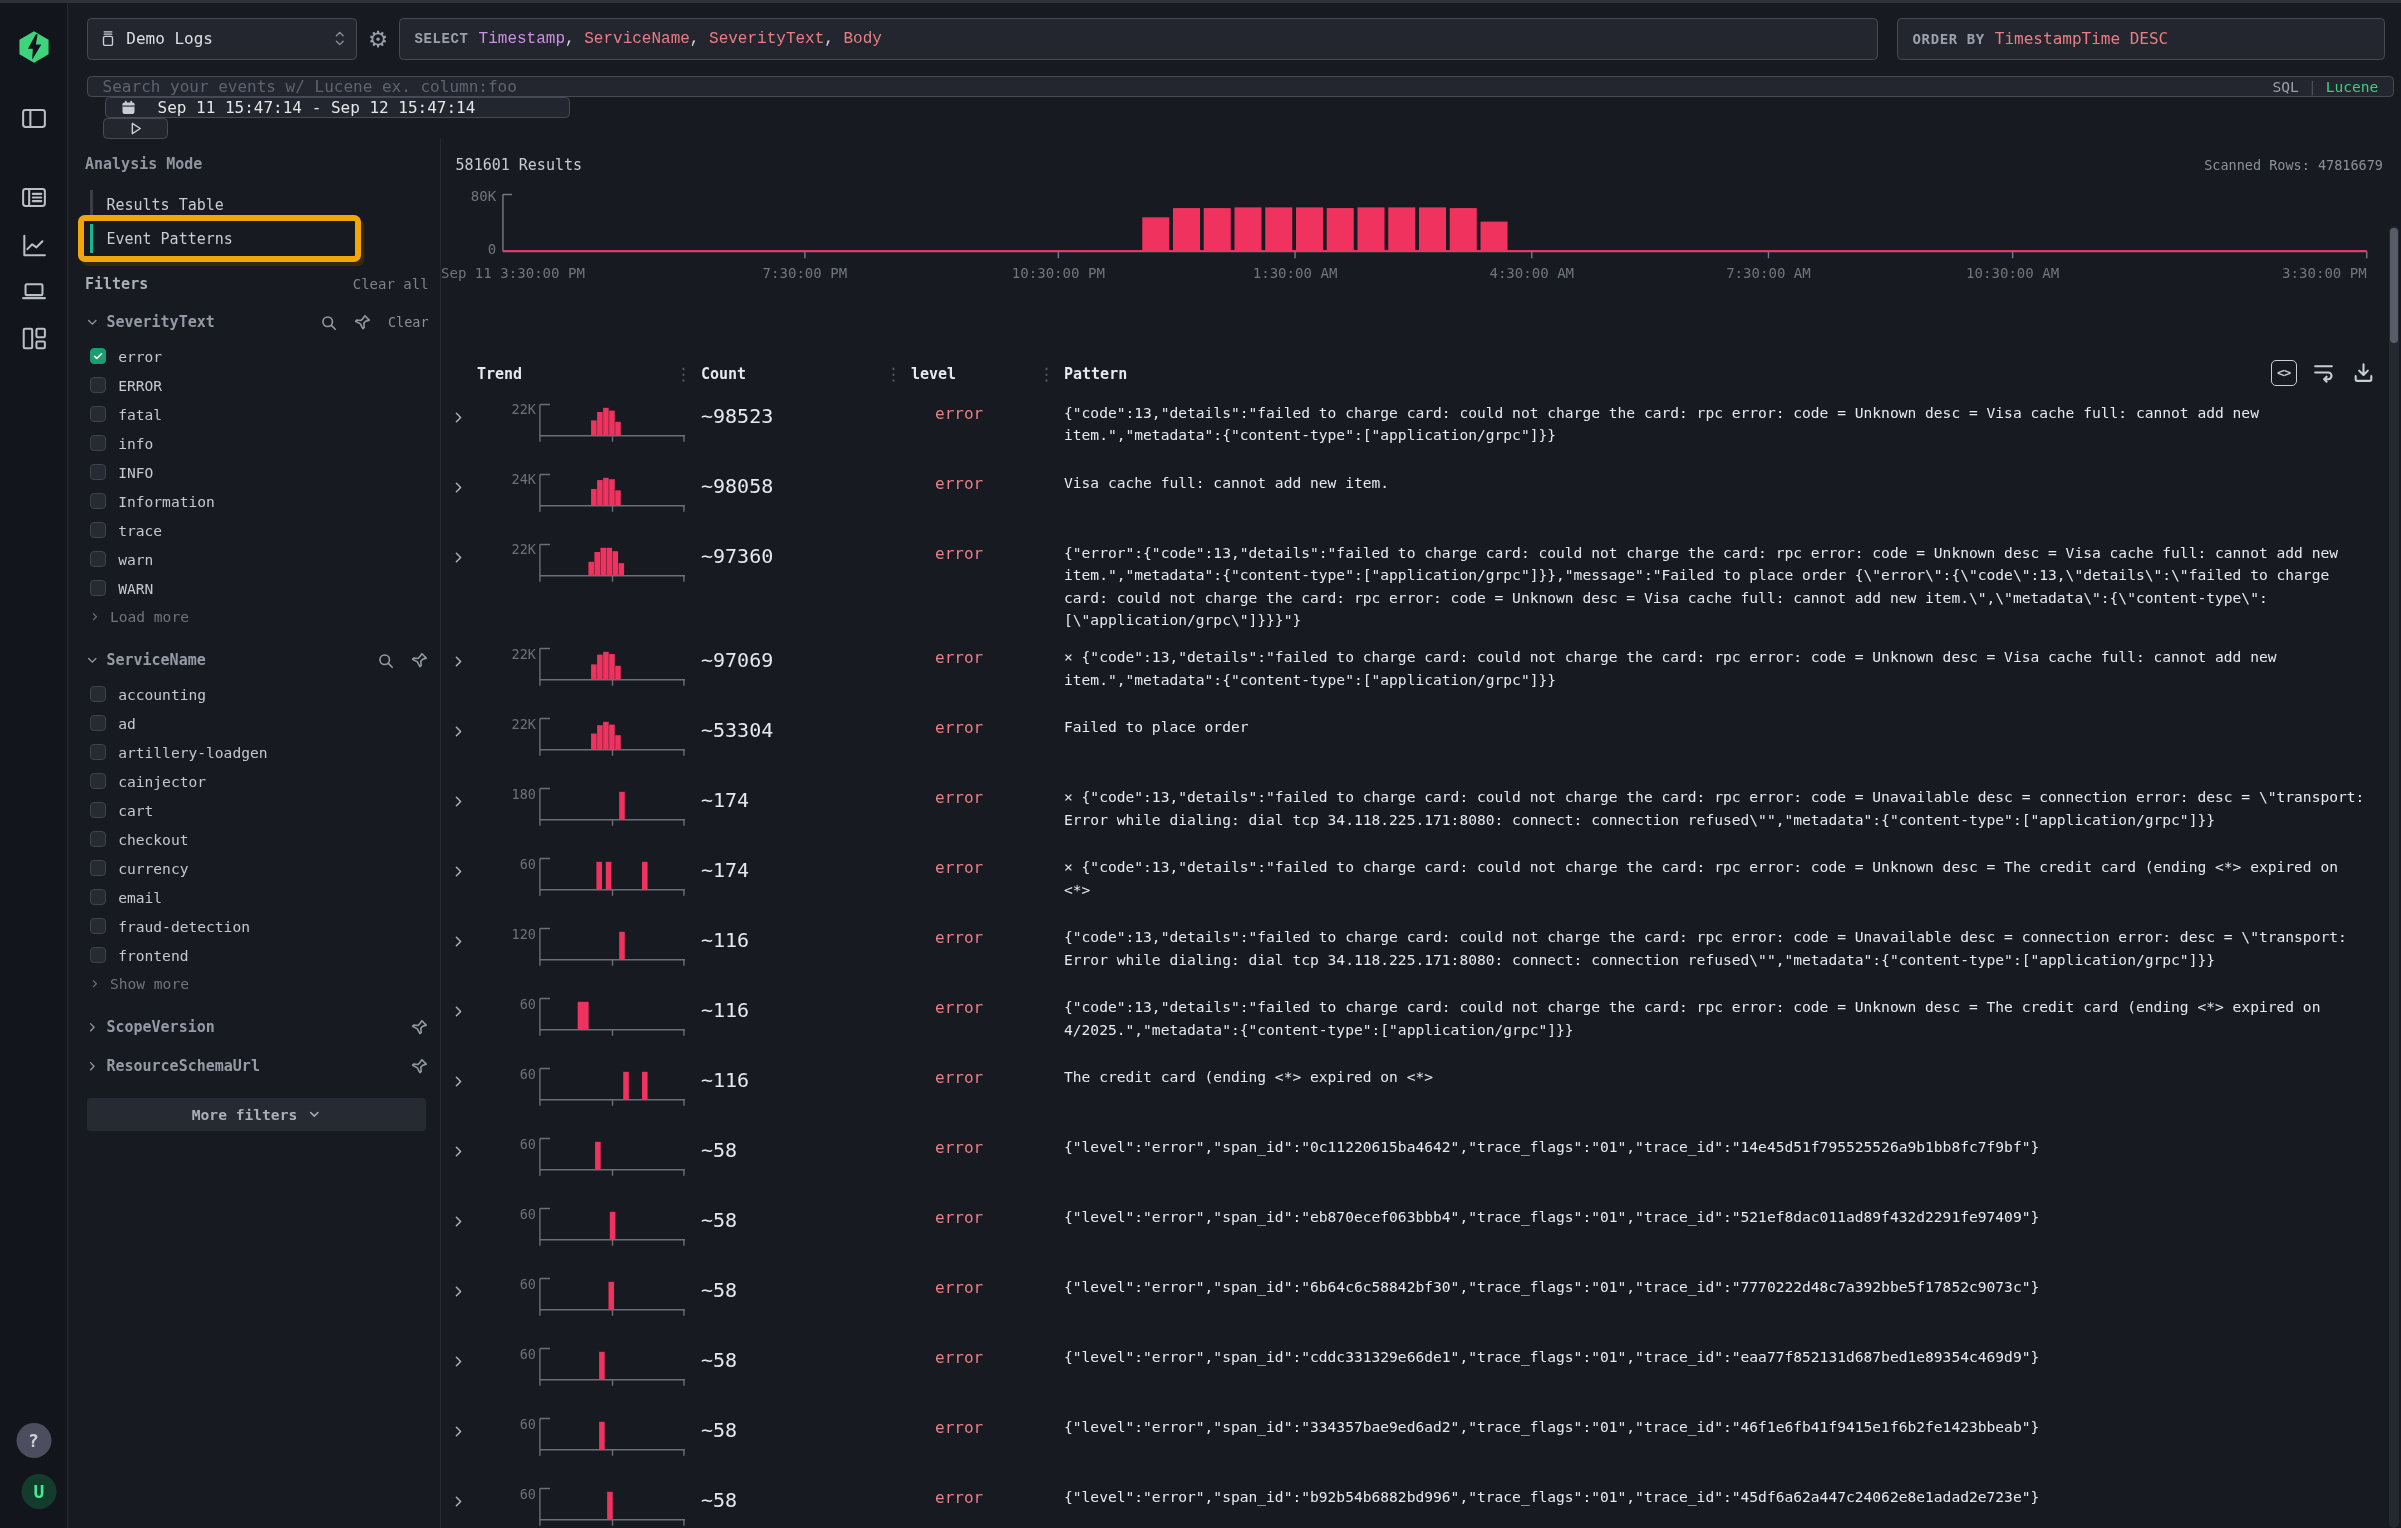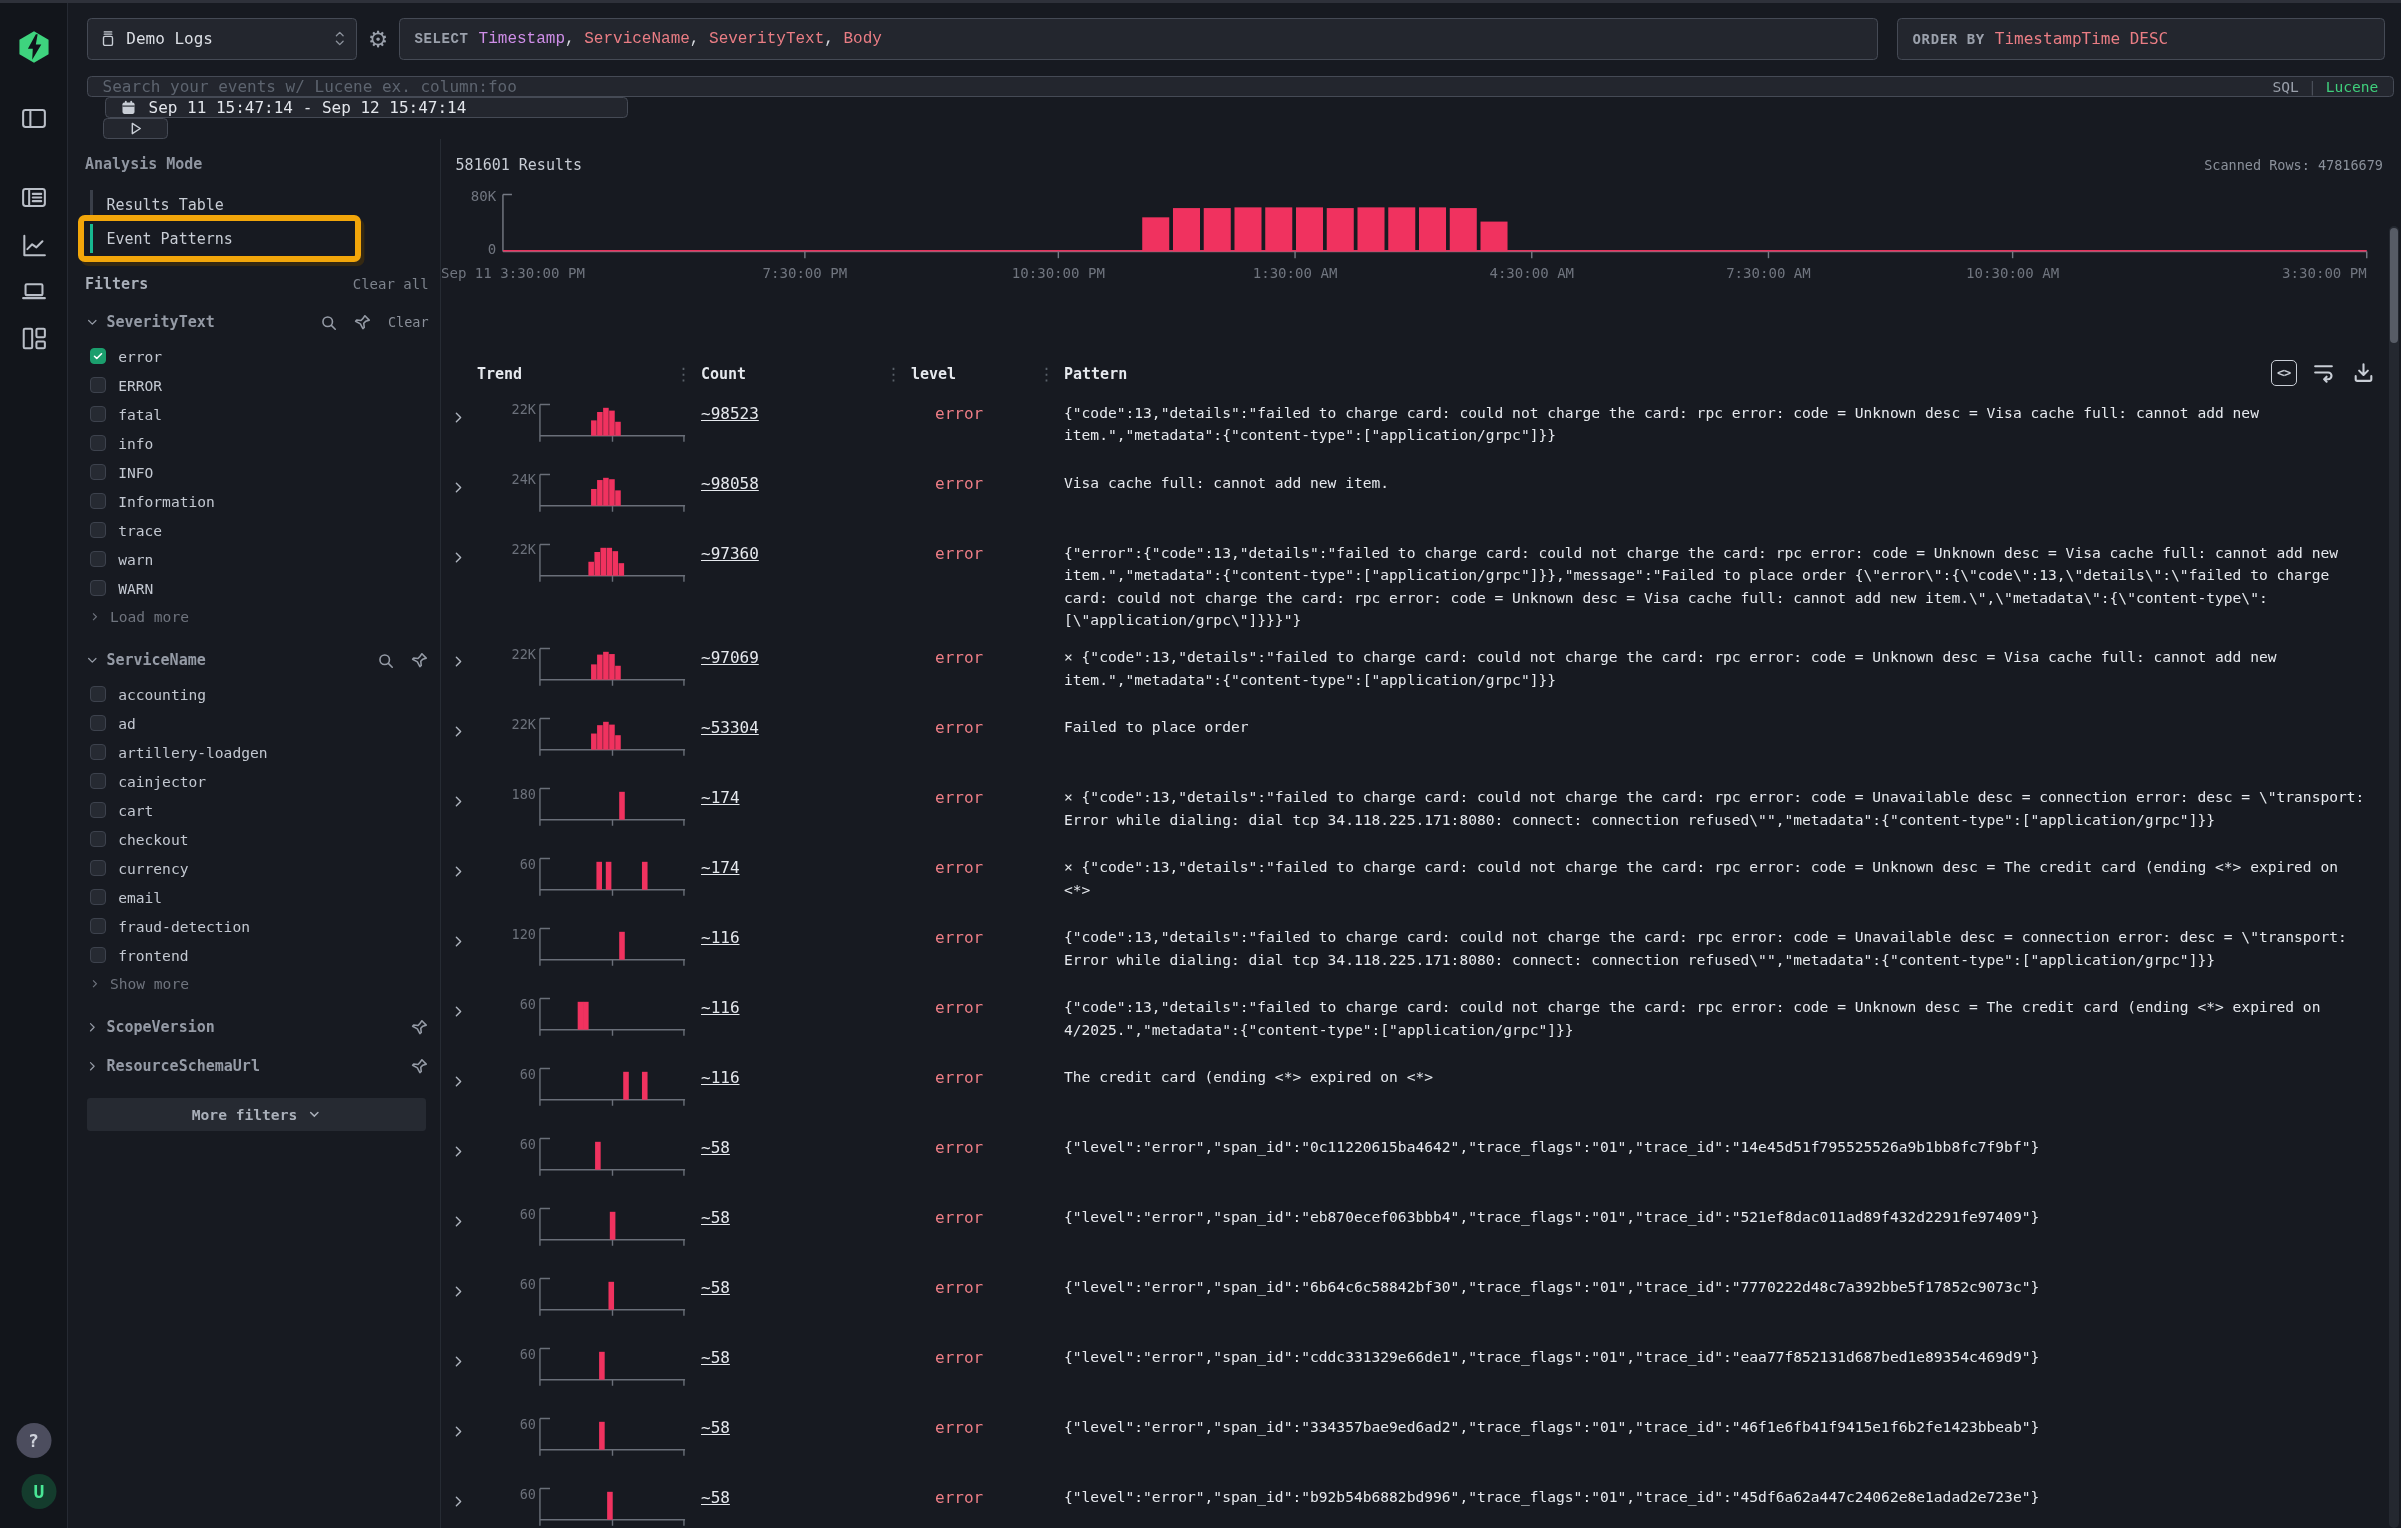--- a/index.html
+++ b/index.html
@@ -32,21 +32,21 @@
   .sql-kw { font-size:14px; font-weight:bold; color:#9ba1ac; letter-spacing:0.6px; }
   .order-box { width:488px; padding:0 14.6px; gap:10px; font-size:16px; white-space:nowrap; cursor:text; }
   .order-val { color:#ea7d84; }
   .comma { color:#d7dae0; }
   .search-box { flex:1; padding:0 14.6px; cursor:text; }
   .search-ph { font-size:16px; color:#5d646f; flex:1; }
   .lang-toggle { display:flex; gap:9px; font-size:14.6px; align-items:center; }
   .lang-sql { color:#9aa0ab; cursor:pointer; }
   .lang-div { color:#4a4f59; }
   .lang-lucene { color:#3fcf7c; cursor:pointer; }
-  .date-box { width:523px; margin-left:18px; padding:0 13.5px; gap:12px; font-size:16px; color:#e3e6ec; cursor:pointer; }
+  .date-box { width:465px; margin-left:18px; padding:0 13.5px; gap:21px; font-size:16px; color:#e3e6ec; cursor:pointer; }
   .run-btn { width:65px; margin-left:16px; justify-content:center; cursor:pointer; }
 
   
   .sidebar { position:absolute; left:68px; top:139px; bottom:0; width:373px; padding:16px 12.4px 0 17px; }
   .sb-title { font-size:15px; font-weight:bold; color:#8f95a0; }
   .am-items { margin-top:14.6px; }
   .am-item { position:relative; height:34px; display:flex; align-items:center; padding-left:21.4px; font-size:15px; color:#c7ccd4; cursor:pointer; }
   .am-item .bar { position:absolute; left:4.5px; top:2.3px; bottom:2.3px; width:3.4px; background:#3a3f49; }
   .am-item.active .bar { background:#17b890; }
   .annotation-box { position:absolute; left:-6.8px; right:68px; top:-6.8px; bottom:-6.8px;
@@ -90,21 +90,21 @@
   .code-btn { width:26px; height:26px; border:1.4px solid #c9ced6; border-radius:5px; display:flex; align-items:center; justify-content:center;
     color:#c9ced6; font-size:12.4px; font-weight:bold; cursor:pointer; letter-spacing:-0.6px; }
   .icon-btn { cursor:pointer; display:inline-flex; }
 
   .rows { margin-top:8px; }
   .trow { display:grid; grid-template-columns:27px 224px 210px 153px 1fr; padding:8px 0 4.5px 9px; min-height:70px; align-items:start; cursor:pointer; }
   .chev-cell { padding-top:9px; }
   .chev-cell svg { stroke:#aeb4be; fill:none; stroke-width:2; stroke-linecap:round; stroke-linejoin:round; }
   .spark { display:flex; align-items:flex-start; }
   .spark-label { width:59px; text-align:right; font-size:13.5px; color:#6c717b; padding-top:1.1px; }
-  .count-cell { font-size:16px; color:#e6e9ee; padding-top:3.4px;text-decoration:underline; }
+  .count-cell { font-size:20px; color:#e6e9ee; padding-top:3.4px; }
   .level-cell { font-size:16px; color:#ed7d85; padding-left:24px; padding-top:3.4px; }
   .pattern-cell { font-size:14.6px; line-height:22.5px; color:#e6e9ee; padding-right:32px; padding-top:1.7px;
     word-break:break-word; overflow-wrap:break-word; white-space:pre-wrap; }
 
   .scrollbar { position:absolute; right:2.3px; top:226px; bottom:0; width:10px; background:#242830; border-radius:5px; }
   .scroll-thumb { position:absolute; top:1.7px; left:1.1px; width:8px; height:115px; background:#575c66; border-radius:4px; cursor:grab; }
 </style>
 </head>
 <body>
 

